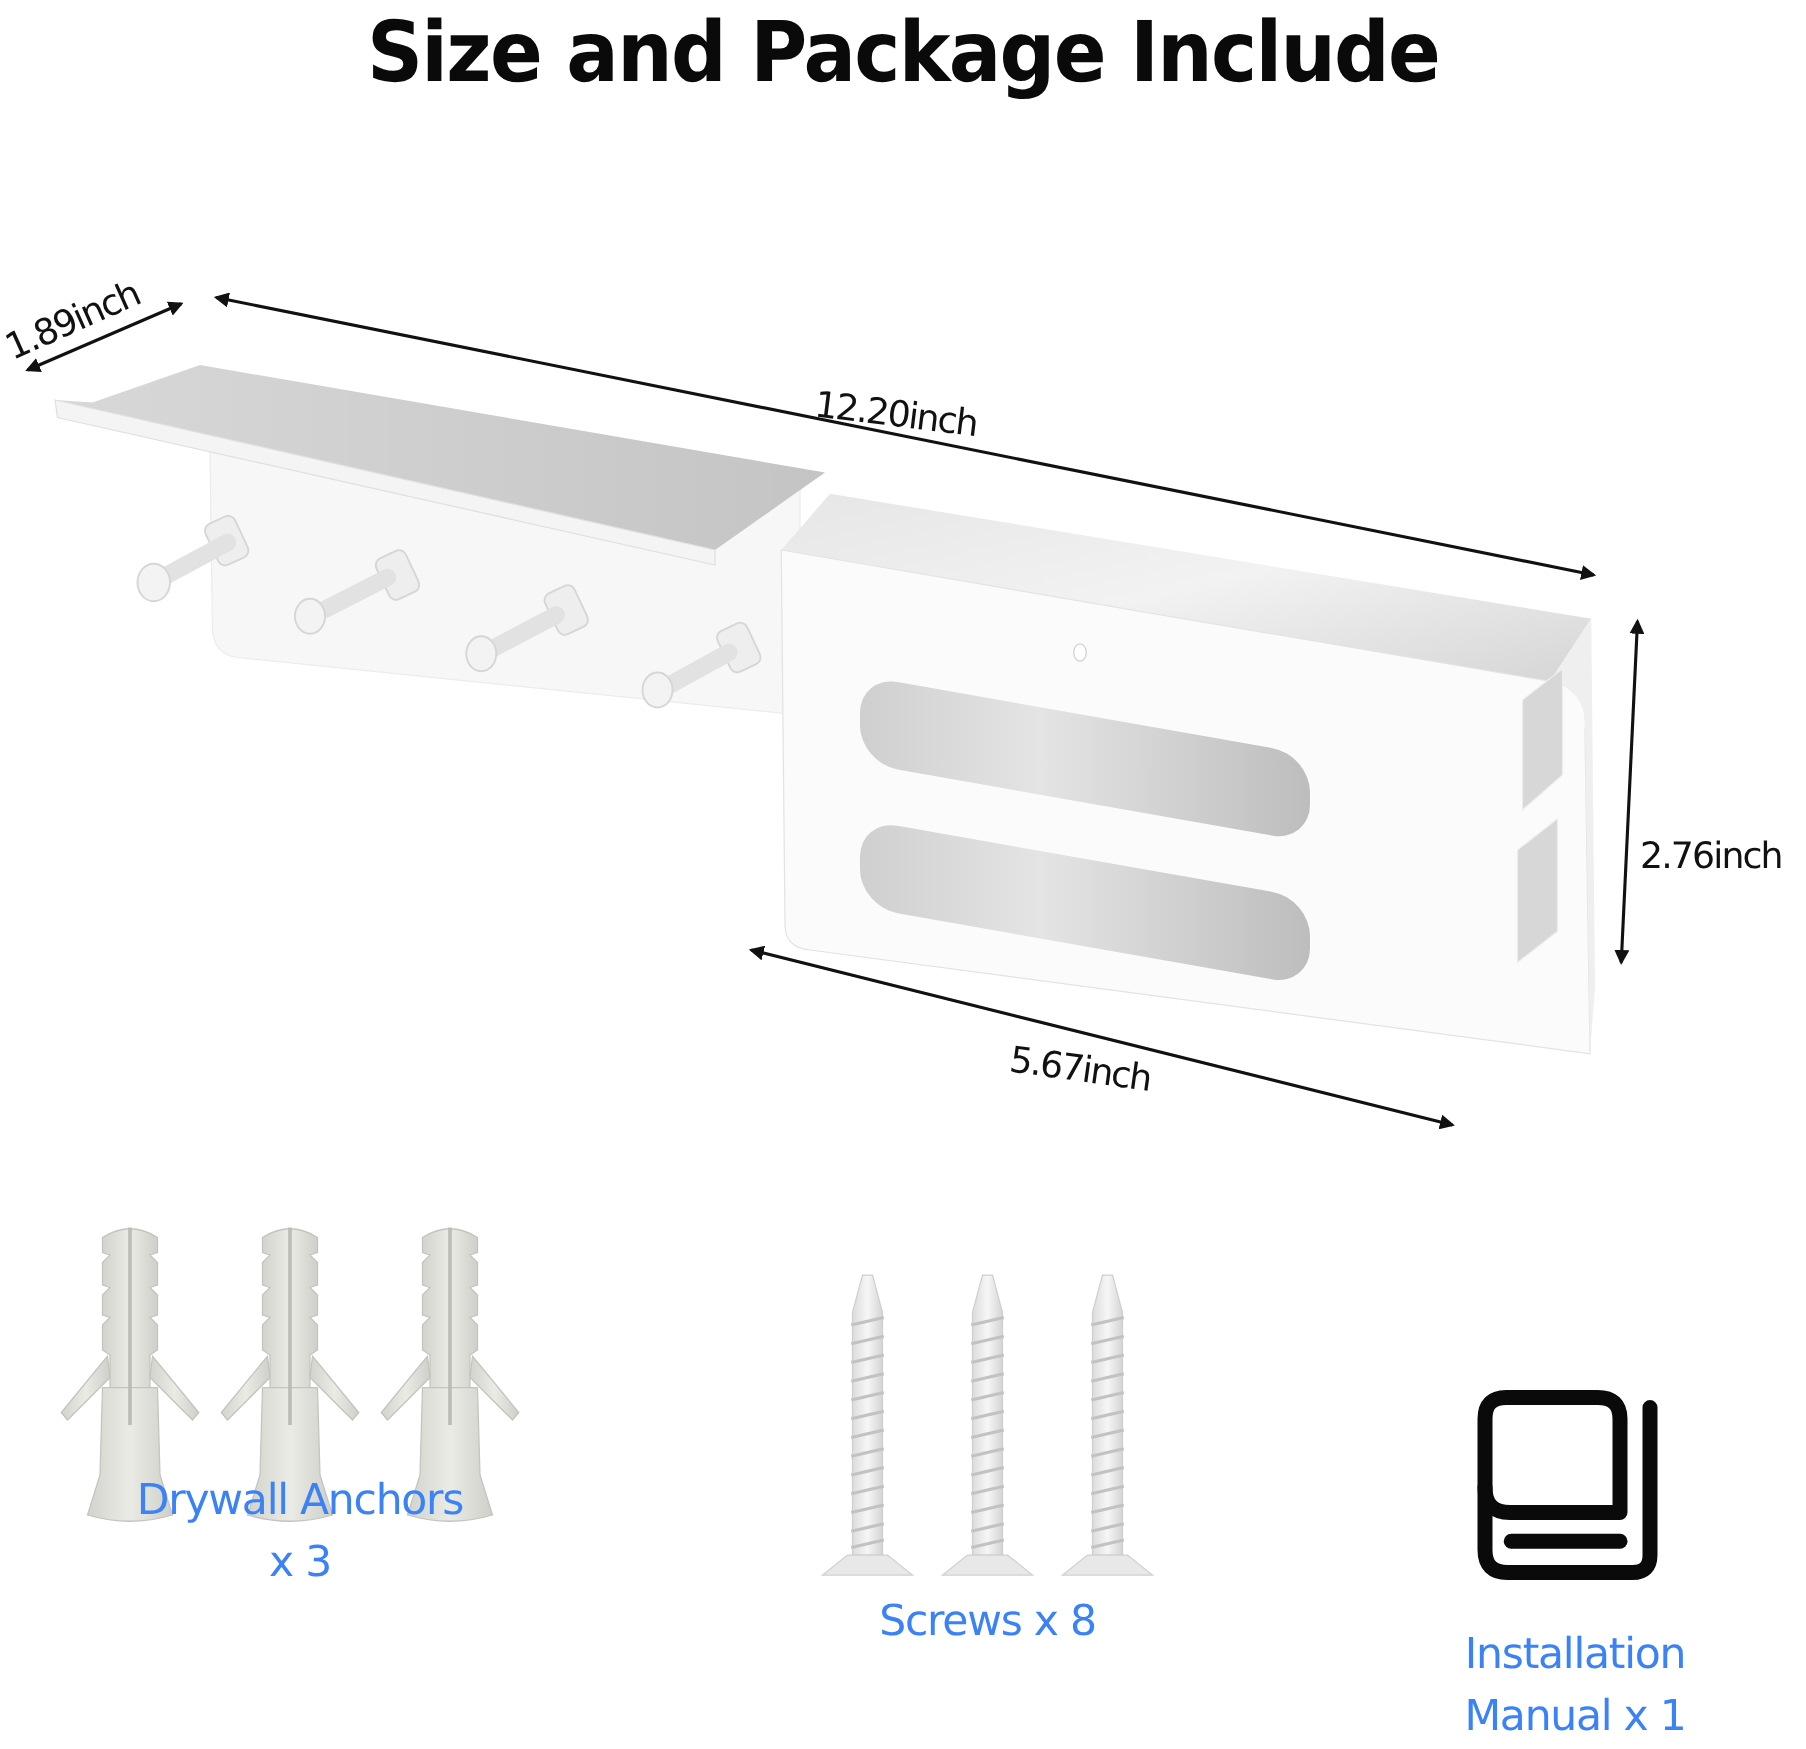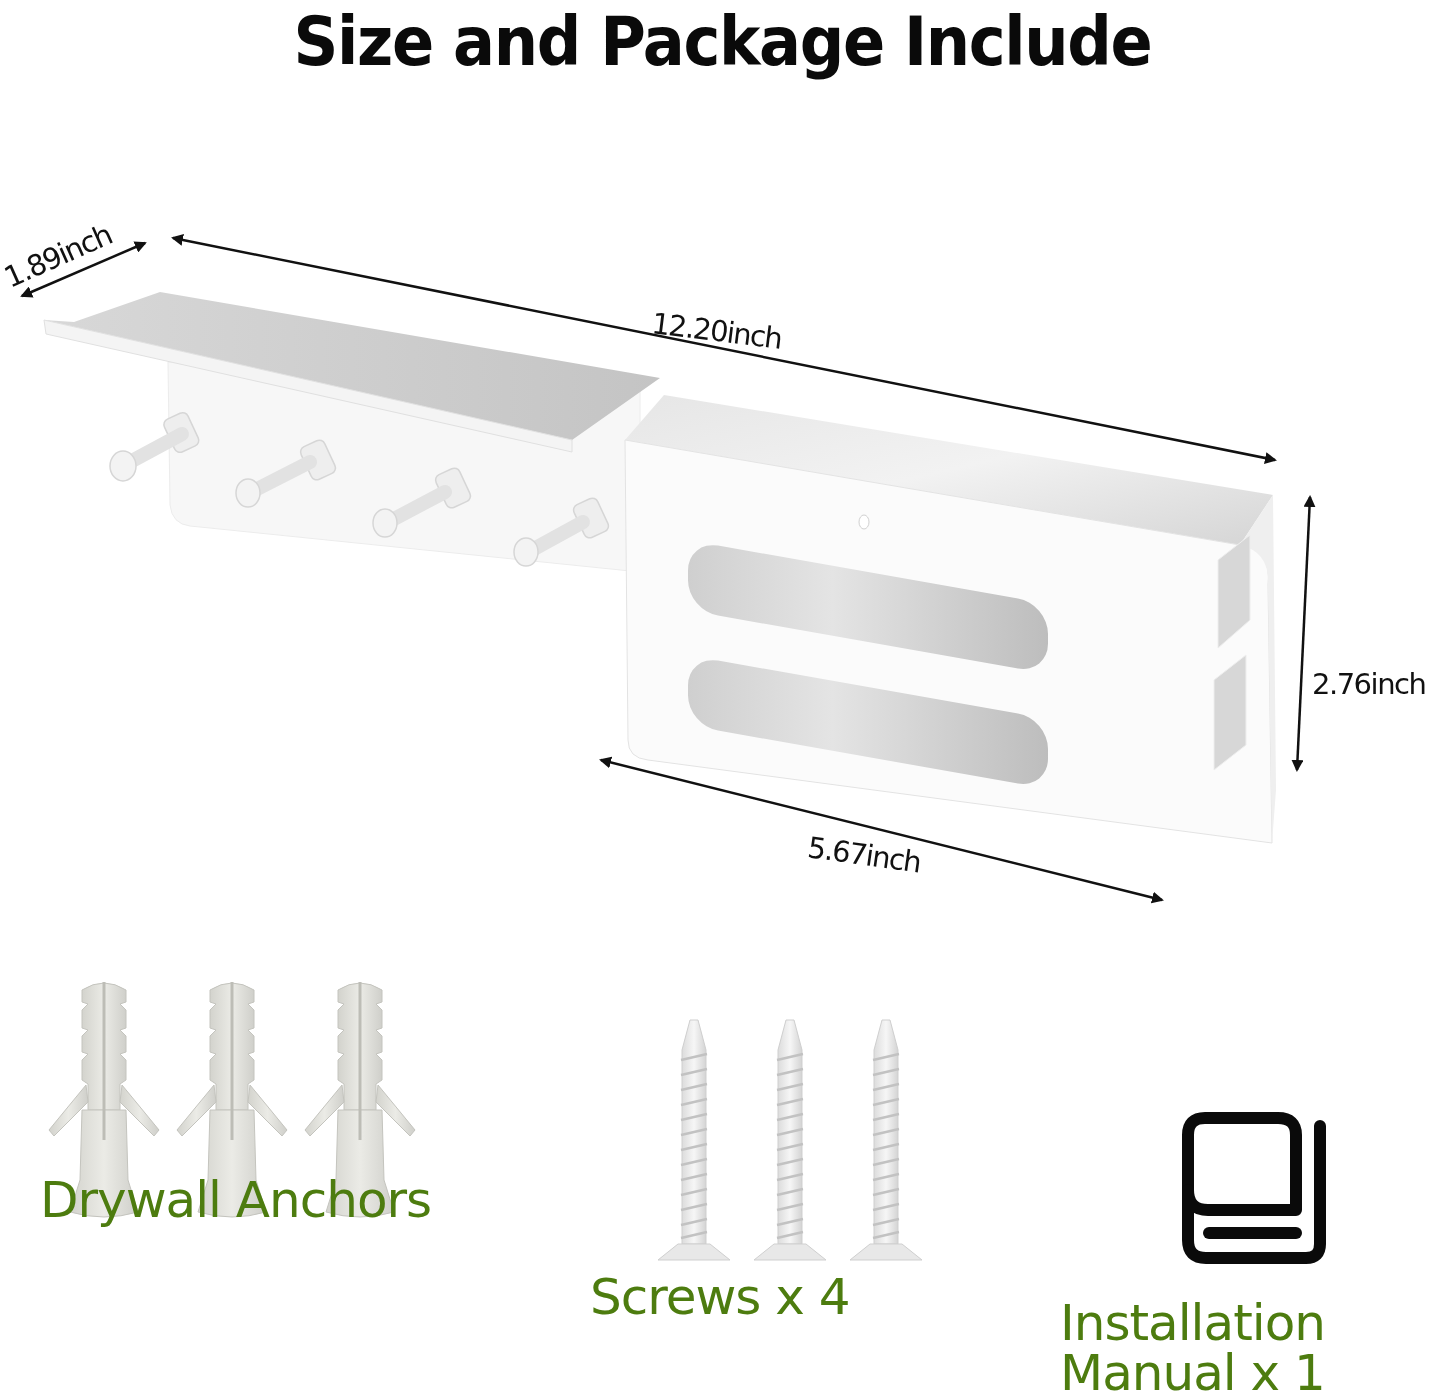--- a/index.html
+++ b/index.html
@@ -3,22 +3,22 @@
 <meta charset="utf-8">
 <style>
   html, body { margin: 0; padding: 0; background: #ffffff; }
   body { width: 1445px; height: 1399px; position: relative; overflow: hidden;
          font-family: "DejaVu Sans", sans-serif; color: #0a0a0a; }
   .title { position: absolute; left: 0; top: 2px; width: 1445px; text-align: center;
            font-family: "DejaVu Sans", sans-serif; font-weight: bold; font-size: 67px;
            letter-spacing: -1.5px; line-height: 80px; transform: scaleX(0.93); }
   .dim { position: absolute; font-family: "DejaVu Sans", sans-serif; font-size: 29px;
          letter-spacing: -1.5px; color: #111; white-space: nowrap; transform-origin: left center; }
-  .caption { position: absolute; text-align: left; font-family: "DejaVu Sans", sans-serif;
-             font-size: 50px; letter-spacing: -1px; line-height: 50px; color: #4d7c0f; }
+  .caption { position: absolute; text-align: center; font-family: "DejaVu Sans", sans-serif;
+             font-size: 34px; letter-spacing: -1px; line-height: 50px; color: #3b82f6; }
   svg.layer { position: absolute; left: 0; top: 0; }
 </style>
 </head>
 <body>
 
 <div class="title">Size and Package Include</div>
 
 <svg class="layer" width="1445" height="960">
   <defs>
     <linearGradient id="shelfTop" x1="0" y1="0" x2="1" y2="0">
@@ -150,20 +150,21 @@
 
   <g fill="none" stroke="#0a0a0a" stroke-width="12" stroke-linecap="round" stroke-linejoin="round">
     <path d="M1296,1210 L1208,1210 Q1188,1210 1188,1190 L1188,1135 Q1188,1118 1205,1118 L1278,1118 Q1296,1118 1296,1135 Z"></path>
     <path d="M1188,1190 L1188,1240 Q1188,1258 1206,1258 L1306,1258 Q1320,1258 1320,1244 L1320,1126"></path>
     <line x1="1209" y1="1233" x2="1296" y2="1233"></line>
   </g>
 </svg>
 
 <div class="caption" style="left:40px; top:1075px; width:400px;">
   <div style="margin-top:100px;">Drywall Anchors</div>
+  <div>x 3</div>
 </div>
 <div class="caption" style="left:590px; top:1272px; width:400px;">
-  <div>Screws x 4</div>
+  <div>Screws x 8</div>
 </div>
 <div class="caption" style="left:1060px; top:1298px; width:400px;">
   <div>Installation</div>
   <div>Manual x 1</div>
 </div>
 
 </body></html>

